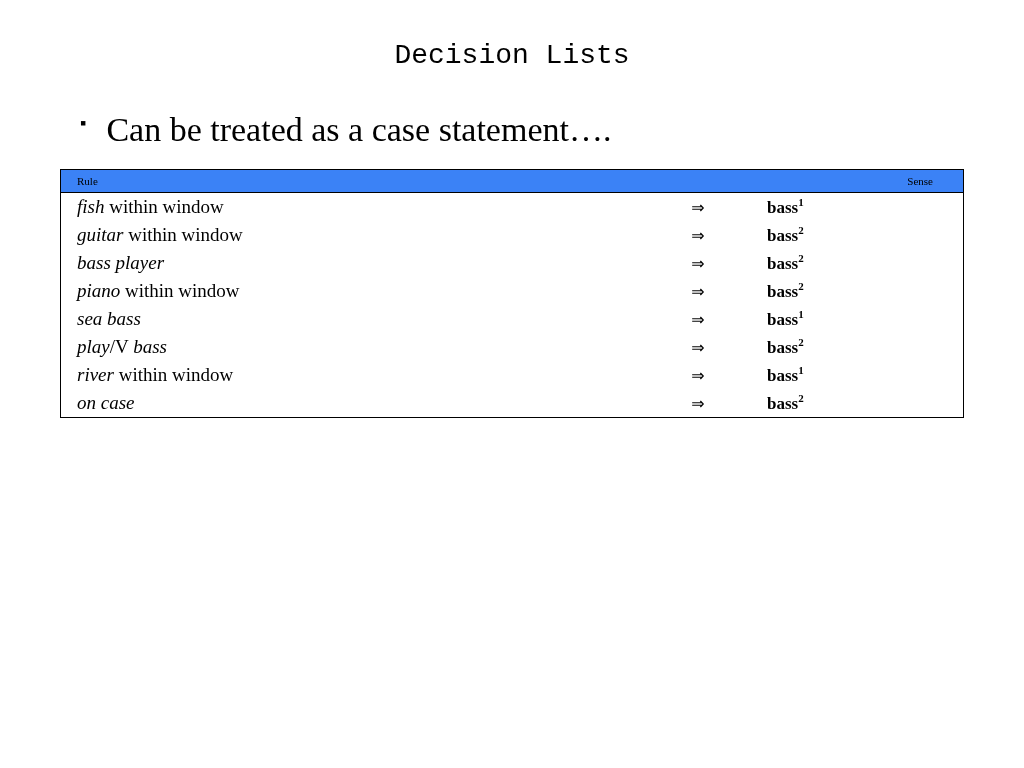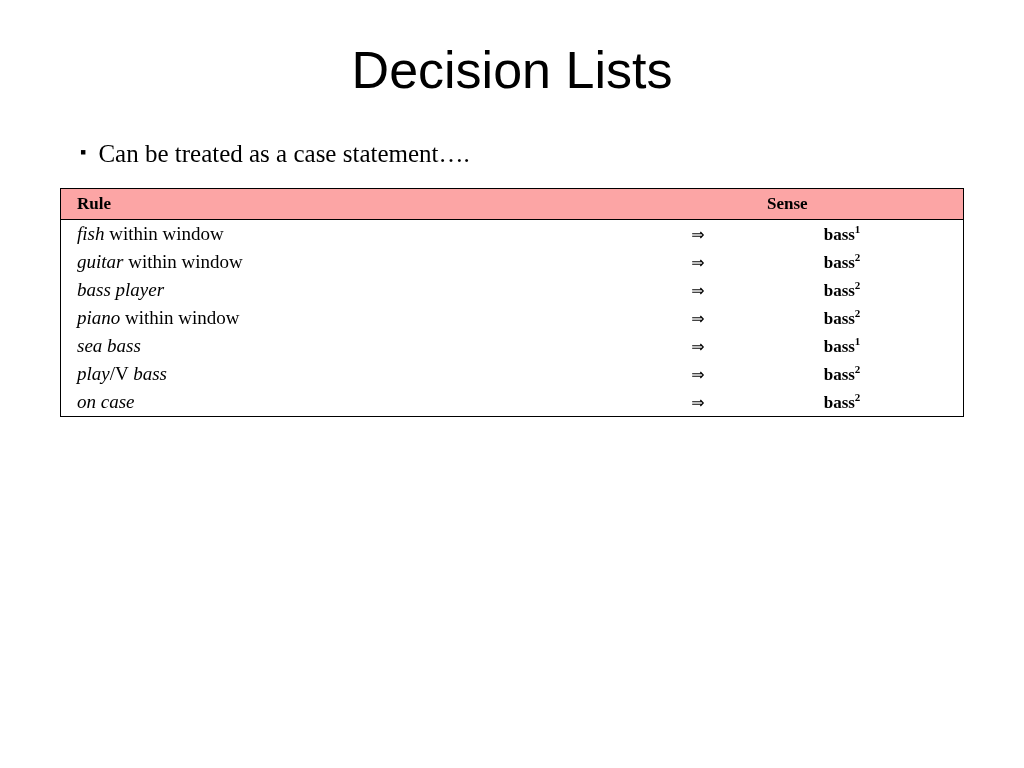--- a/index.html
+++ b/index.html
@@ -14,90 +14,91 @@
       width: 1024px;
       height: 768px;
       overflow: hidden;
       display: flex;
       flex-direction: column;
       align-items: center;
       padding: 40px 60px;
     }
 
     .page-title {
-      font-size: 52px;
+      font-size: 28px;
       font-weight: normal;
       text-align: center;
       margin-bottom: 40px;
-      font-family: Liberation Sans, sans-serif;
+      font-family: Liberation Mono, monospace;
       color: #000;
     }
 
     .bullet-section {
       width: 100%;
       display: flex;
       align-items: flex-start;
       margin-bottom: 20px;
       padding-left: 20px;
     }
 
     .bullet-icon {
       font-size: 18px;
       margin-right: 12px;
       margin-top: 2px;
       color: #000;
       font-weight: bold;
     }
 
     .bullet-text {
-      font-size: 25px;
+      font-size: 34px;
       color: #000;
       font-family: Georgia, 'Times New Roman', serif;
+      margin-left: 8px;
     }
 
     .decision-table {
       width: 100%;
       border-collapse: collapse;
       border: 1.5px solid #000;
       font-family: Georgia, 'Times New Roman', serif;
     }
 
     .decision-table th {
-      font-weight: bold;
-      font-size: 17px;
+      font-weight: normal;
+      font-size: 11px;
       padding: 5px 16px;
       text-align: left;
       border-bottom: 1.5px solid #000;
-      background: #fca5a5;
+      background: #3b82f6;
     }
 
     .decision-table th.sense-col {
-      text-align: left;
-      padding-right: 24px;
+      text-align: right;
+      padding-right: 30px;
     }
 
     .decision-table td {
       font-size: 19px;
       padding: 3px 16px;
       color: #000;
     }
 
     .decision-table td.rule-col {
       width: 55%;
     }
 
     .decision-table td.arrow-col {
       width: 10%;
       text-align: center;
       font-size: 16px;
     }
 
     .decision-table td.sense-col {
       width: 20%;
-      text-align: center;
+      text-align: left;
       padding-right: 46px;
       font-weight: bold;
       font-size: 17px;
     }
 
     .italic-word {
       font-style: italic;
     }
 
     sup {
@@ -148,18 +149,23 @@
         <td class="rule-col"><span class="italic-word">sea bass</span></td>
         <td class="arrow-col">⇒</td>
         <td class="sense-col">bass<sup>1</sup></td>
       </tr>
       <tr>
         <td class="rule-col"><span class="italic-word">play</span>/V <span class="italic-word">bass</span></td>
         <td class="arrow-col">⇒</td>
         <td class="sense-col">bass<sup>2</sup></td>
       </tr>
       <tr>
+        <td class="rule-col"><span class="italic-word">river</span> within window</td>
+        <td class="arrow-col">⇒</td>
+        <td class="sense-col">bass<sup>1</sup></td>
+      </tr>
+      <tr>
         <td class="rule-col"><span class="italic-word">on case</span></td>
         <td class="arrow-col">⇒</td>
         <td class="sense-col">bass<sup>2</sup></td>
       </tr>
     </tbody>
 </table>
 
 </body></html>

